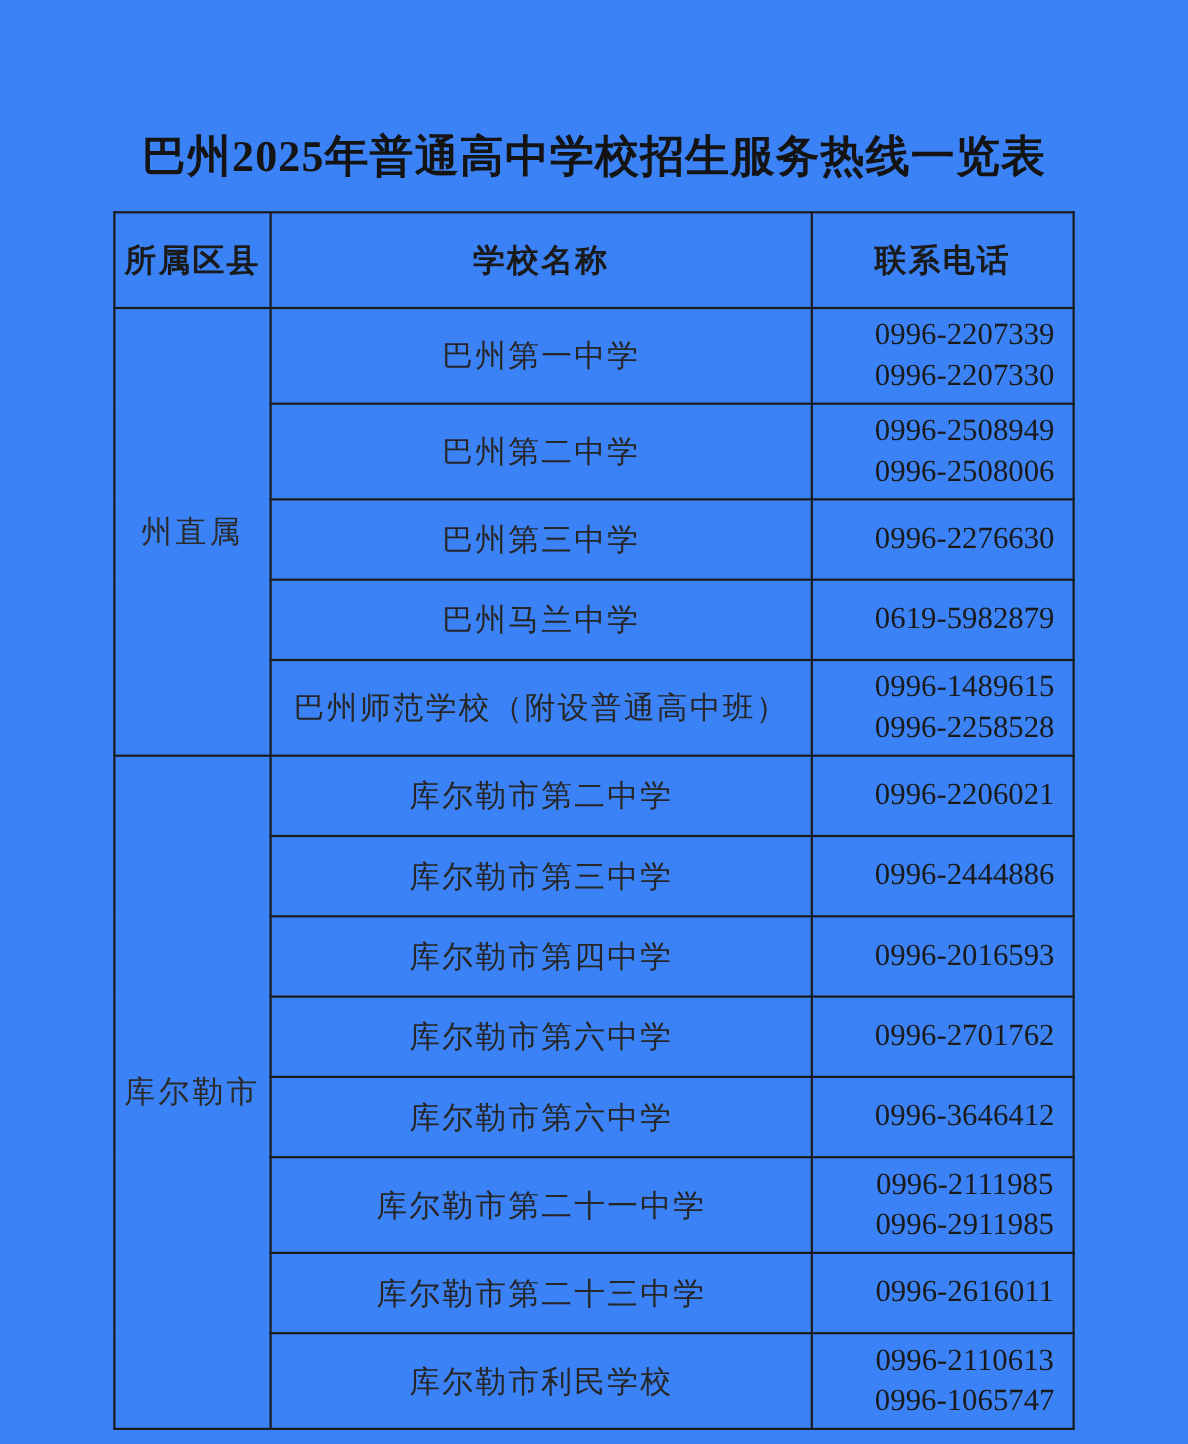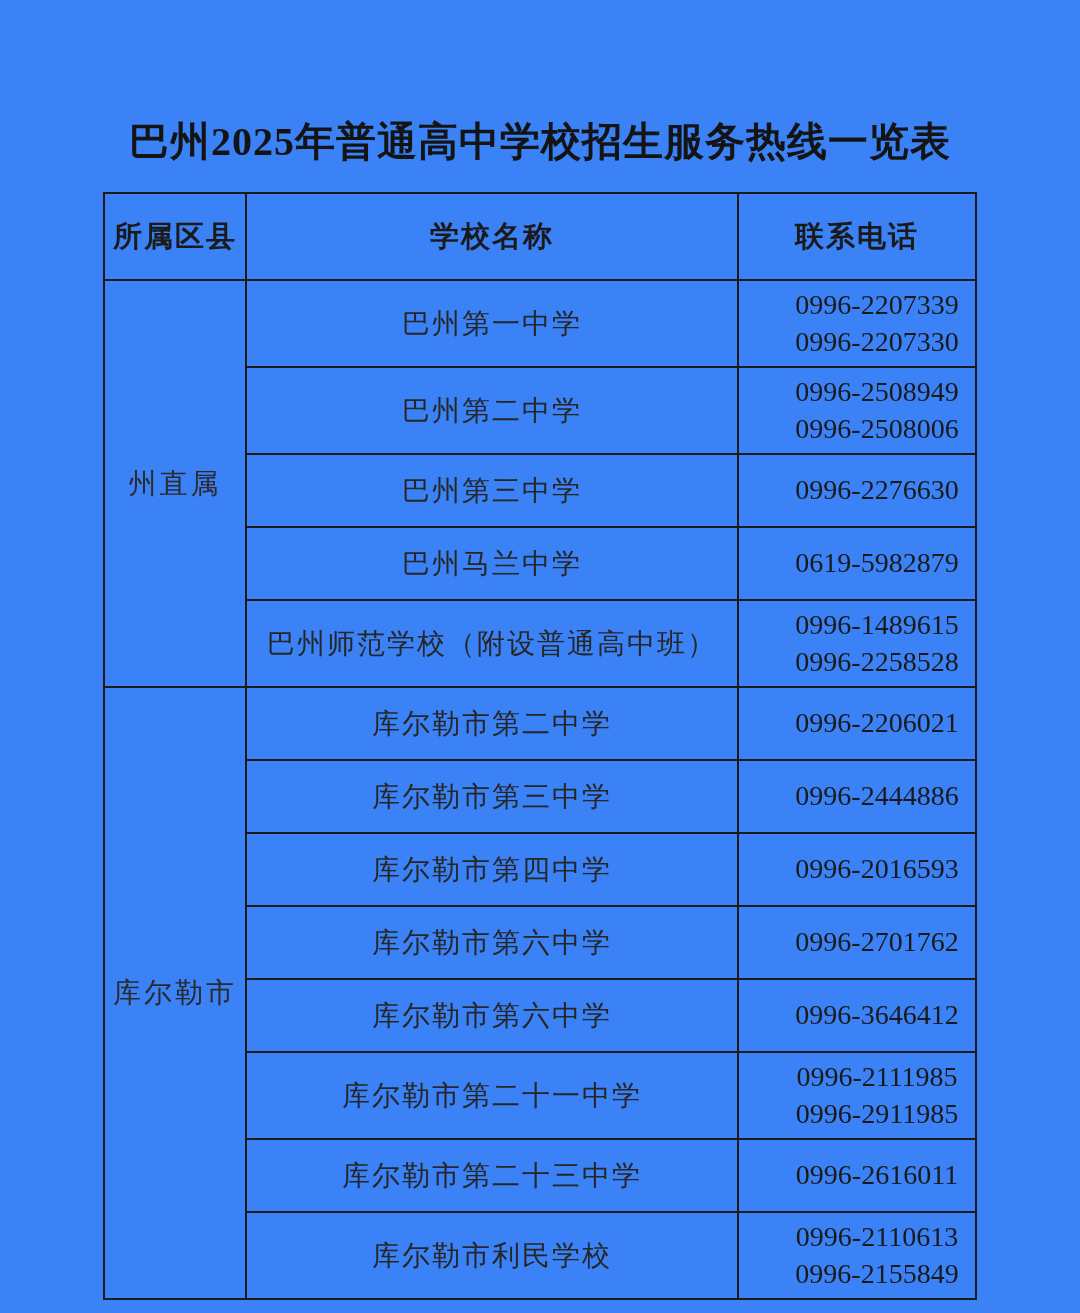--- a/index.html
+++ b/index.html
@@ -171,18 +171,18 @@
         <tr class="row-single">
           <td class="school-cell">库尔勒市第二十三中学</td>
           <td class="phone-cell">
             <div>0996-2616011</div>
           </td>
         </tr>
         <tr class="row-double">
           <td class="school-cell">库尔勒市利民学校</td>
           <td class="phone-cell">
             <div>0996-2110613</div>
-            <div>0996-2155849</div>
+            <div>0996-1065747</div>
           </td>
         </tr>
       </tbody>
   </table>
 </div>
 
 </body></html>

